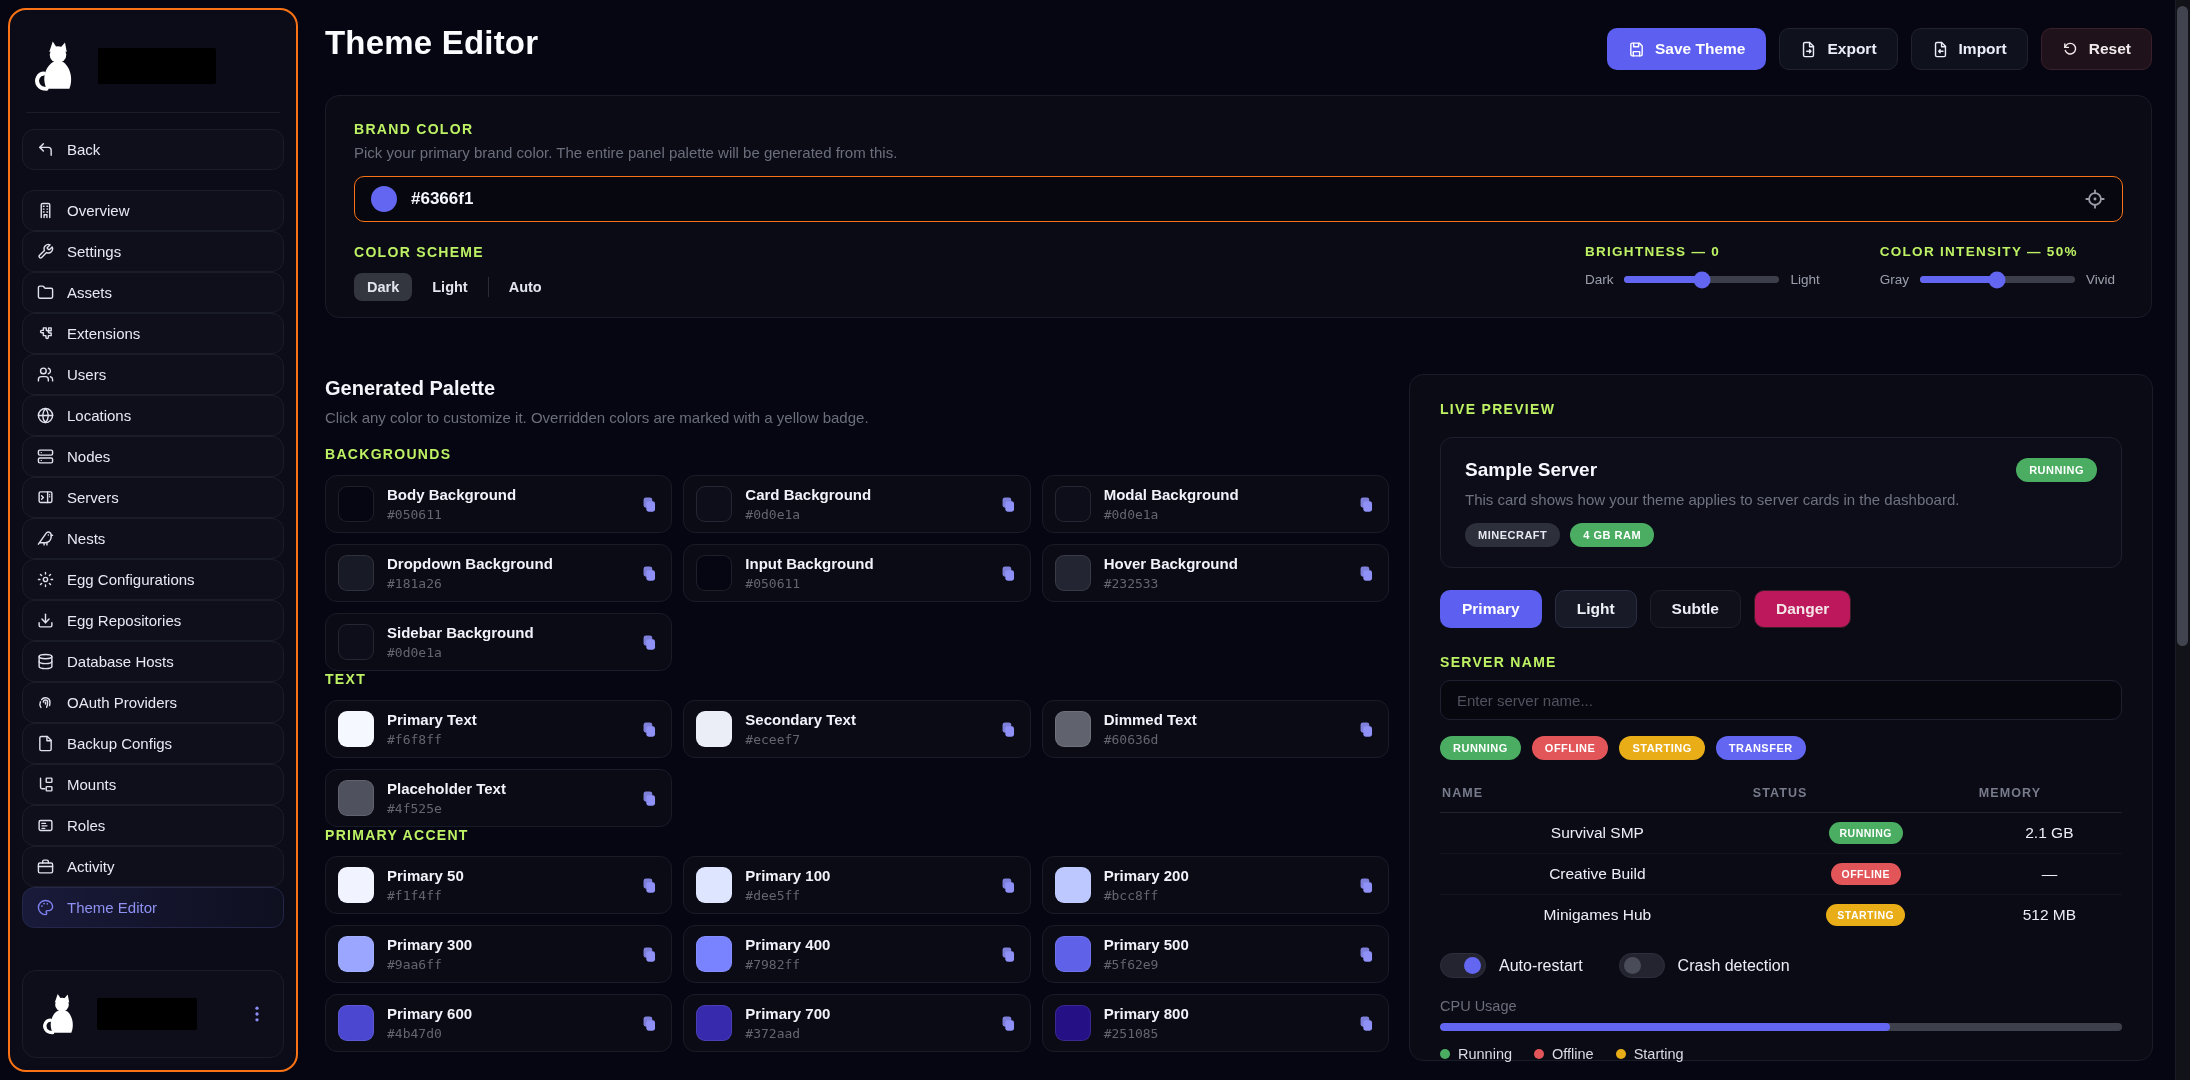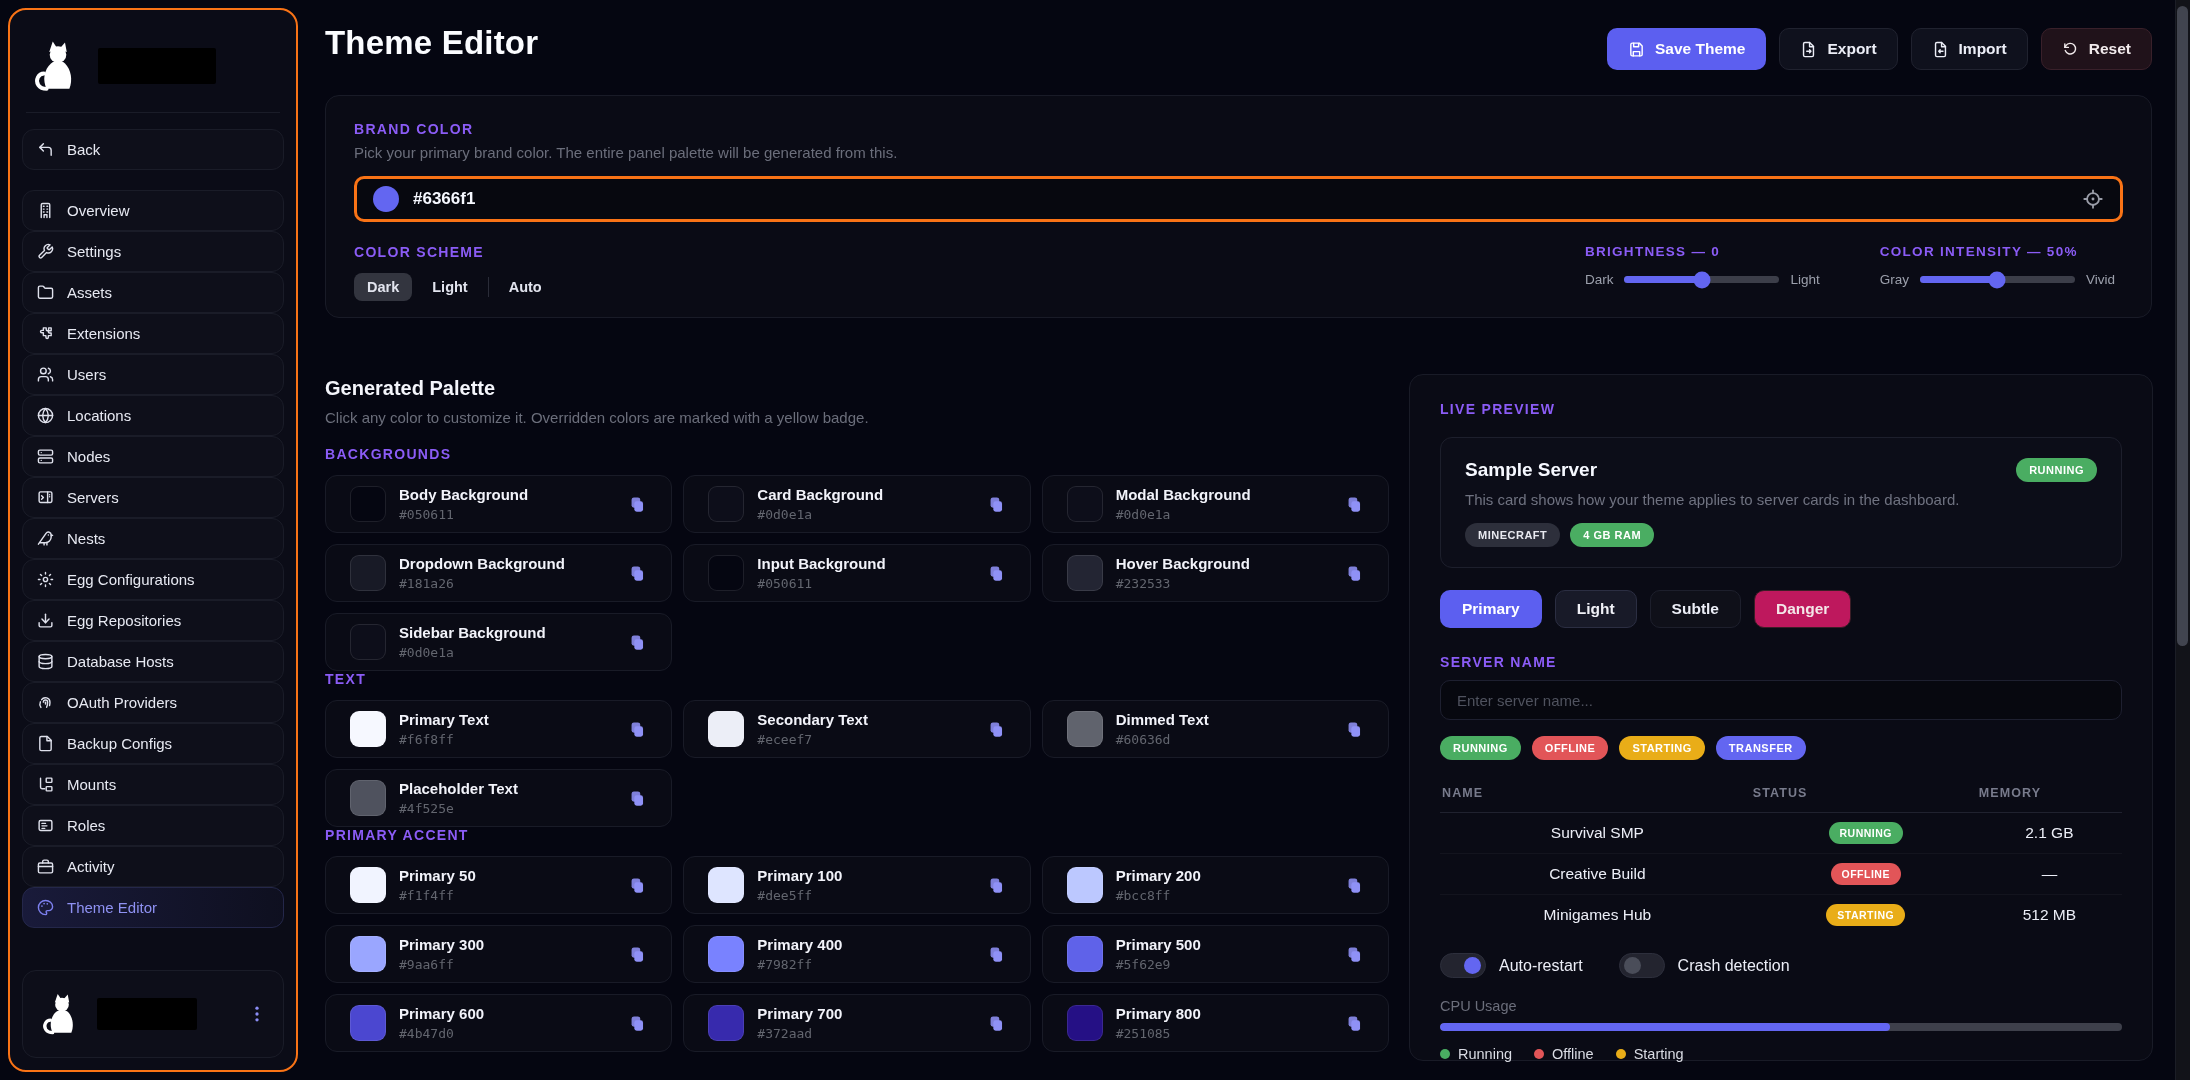--- a/index.html
+++ b/index.html
@@ -54,25 +54,25 @@
     border:1px solid transparent; color:#eceef7;
   }
   .hdr-btn .icon { width:17px; height:17px; }
   .hb-primary { background:#5c5ff0; color:#fff; }
   .hb-dark { background:#0f111d; border-color:#20222f; }
   .hb-danger { background:#20121a; border-color:#39202a; color:#f1eaec; }
 
   
   .panel { background:#0a0b15; border:1px solid #191b27; border-radius:14px; }
   .brand-card { position:absolute; left:325px; top:95px; width:1827px; height:223px; padding:25px 28px; }
-  .sec-label { font-size:14px; font-weight:bold; letter-spacing:1.3px; color:#8b5cf6; }
+  .sec-label { font-size:14px; font-weight:bold; letter-spacing:1.3px; color:#bef264; }
   .sec-label.sm { font-size:13.5px; }
   .brand-desc { margin-top:7px; font-size:15px; color:#6b6e7b; }
   .brand-input {
-    margin-top:15px; height:46px; background:#07080f; border:3px solid #f97316; border-radius:10px;
+    margin-top:15px; height:46px; background:#07080f; border:1px solid #f97316; border-radius:10px;
     display:flex; align-items:center; gap:14px; padding:0 16px; cursor:text;
   }
   .brand-swatch { width:26px; height:26px; border-radius:50%; flex:none; }
   .brand-value { font-size:17px; font-weight:bold; color:#f6f8ff; }
   .eyedrop { width:22px; height:22px; margin-left:auto; color:#9a9da8; cursor:pointer; }
   .brand-bottom { margin-top:22px; display:flex; justify-content:space-between; align-items:flex-start; }
   .scheme-row { margin-top:13px; display:flex; align-items:center; gap:14px; font-size:14.5px; font-weight:bold; color:#e2e4ee; }
   .scheme-opt { cursor:pointer; padding:6px 6px; }
   .scheme-opt.selected { background:#33353f; border-radius:8px; padding:6px 13px; }
   .scheme-div { width:1px; height:20px; background:#2a2c38; }
@@ -85,21 +85,21 @@
 
   
   .palette-title { position:absolute; left:325px; top:377px; font-size:20px; font-weight:bold; color:#f4f5fb; }
   .palette-sub { position:absolute; left:325px; top:409px; font-size:15px; color:#6b6e7b; }
   .palette { position:absolute; left:325px; top:446px; width:1064px; }
   .group-label { margin:22px 0 13px; }
   .palette .group-label:first-child, .palette-group:first-child .group-label { margin-top:0; }
   .color-grid { display:grid; grid-template-columns:repeat(3,1fr); gap:11px; }
   .color-card {
     height:58px; background:#0a0b15; border:1px solid #191b27; border-radius:12px;
-    display:flex; align-items:center; gap:13px; padding:0 24px; cursor:pointer;
+    display:flex; align-items:center; gap:13px; padding:0 12px; cursor:pointer;
   }
   .swatch { width:36px; height:36px; border-radius:9px; border:1px solid rgba(255,255,255,0.10); flex:none; }
   .cc-name { font-size:15px; font-weight:bold; color:#f2f3fa; line-height:1.15; }
   .cc-hex { font-size:13px; color:#63666f; margin-top:3px; }
   .copy-btn { width:19px; height:19px; margin-left:auto; color:#8f91f6; cursor:pointer; background:none; border:none; padding:0; }
 
   
   .preview-panel { position:absolute; left:1409px; top:374px; width:744px; height:687px; padding:26px 30px; }
   .sample-card { margin-top:20px; background:#0c0d18; border:1px solid #1d1f2c; border-radius:12px; padding:20px 24px; }
   .sample-head { display:flex; align-items:center; justify-content:space-between; }

